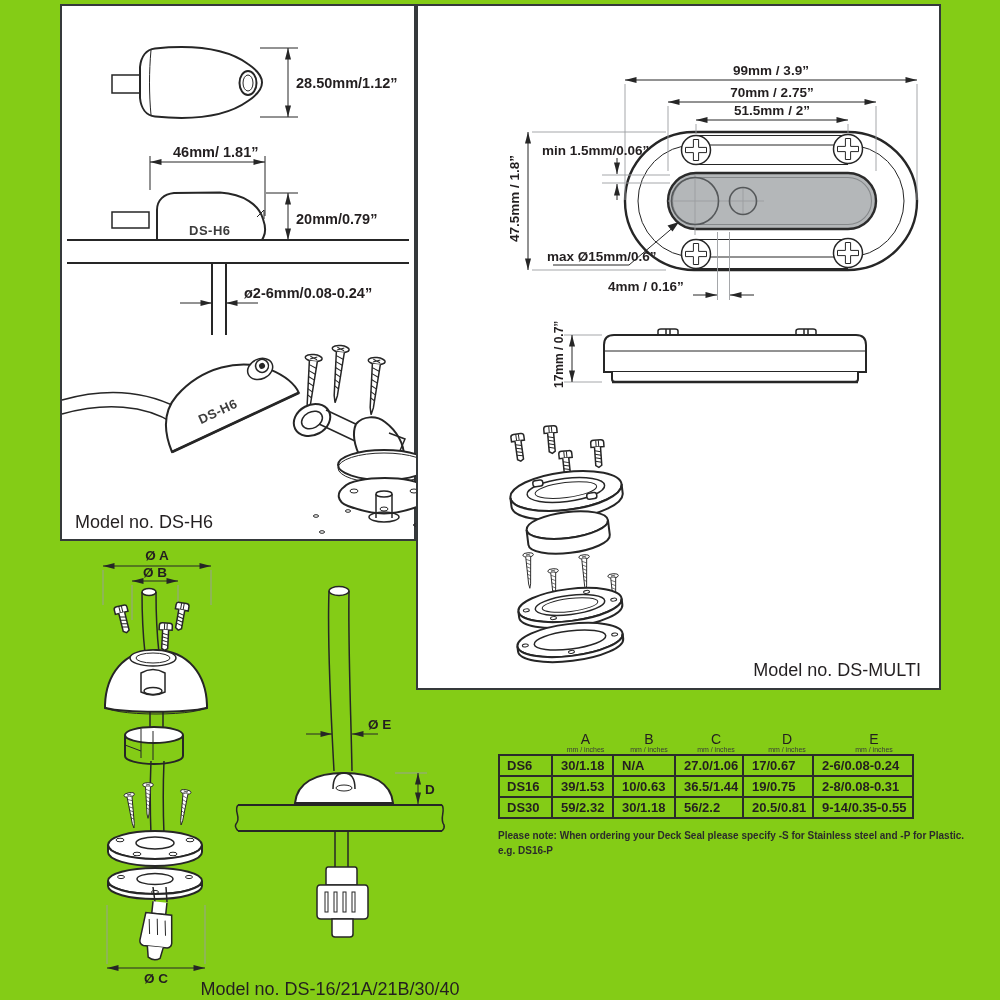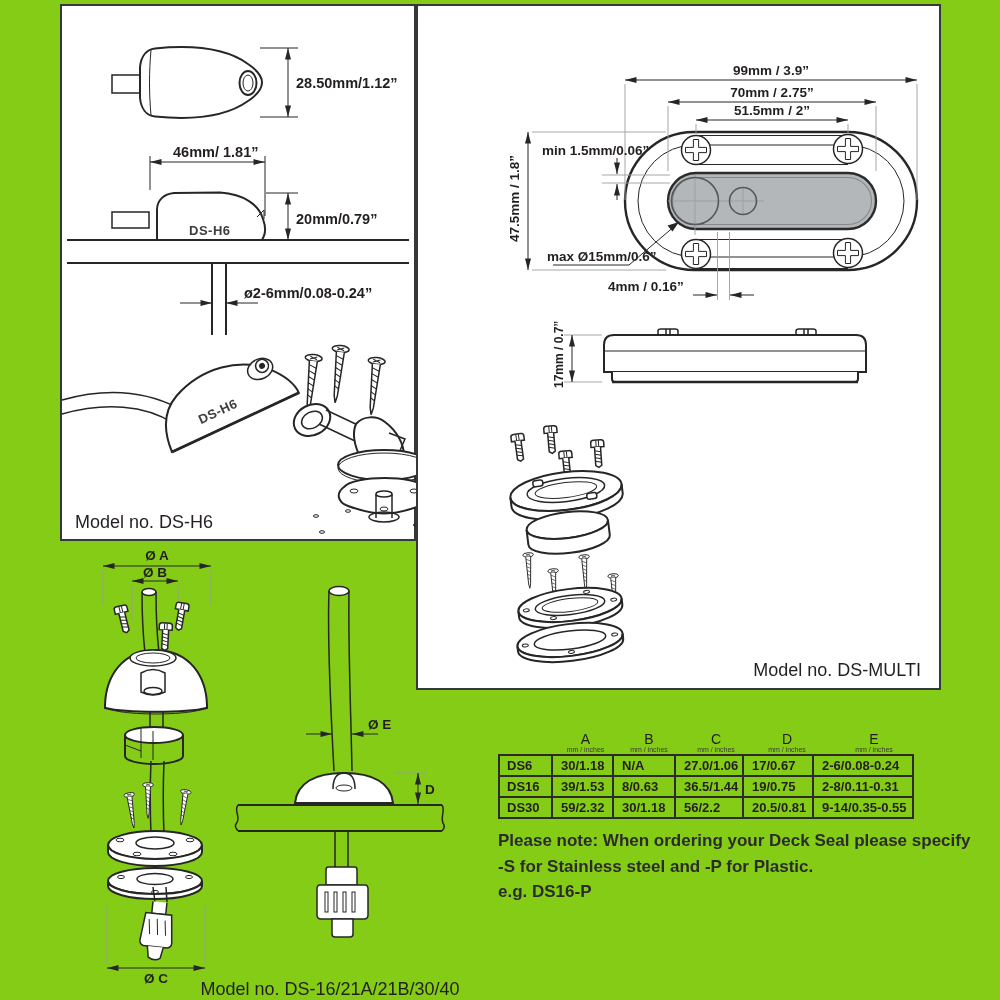--- a/index.html
+++ b/index.html
@@ -23,21 +23,21 @@
   .thead{display:flex;height:25px;}
   .hc{display:flex;flex-direction:column;align-items:center;justify-content:flex-end;}
   .hc .hl{font-size:14px;line-height:13px;}
   .hc .hu{font-size:7px;color:#3a3a3a;line-height:8px;}
   .c0{width:56px;}.c1{width:63px;}.c2{width:64px;}.c3{width:70px;}.c4{width:72px;}.c5{width:102px;}
   table.spec{border-collapse:collapse;}
   table.spec td{border:2px solid #2b2b2b;height:19px;padding:0 0 0 8px;
                 font-size:13px;white-space:nowrap;font-weight:bold;}
   table.spec td.m{font-weight:700;padding-left:7px;}
   td.wa{width:44px;margin-left:41px;}td.wb{width:51px;}td.wc{width:52px;}td.wd{width:58px;}td.we{width:60px;}td.wf{width:90px;border-radius:7px;}
-  .note{margin-top:9px;font-size:17px;font-weight:700;color:#2b2b2b;line-height:1.5;width:475px;}
+  .note{margin-top:9px;font-size:10px;font-weight:700;color:#2b2b2b;line-height:1.5;width:475px;}
 </style>
 </head>
 <body>
 
 <div id="page">
 
 <svg width="0" height="0">
   <defs>
     <marker id="ae" markerWidth="13" markerHeight="8" refX="12" refY="4" orient="auto" markerUnits="userSpaceOnUse">
       <path d="M0.5,1 L12,4 L0.5,7 Z" fill="#262626"></path>
@@ -394,24 +394,24 @@
         <td class="m wa">DS6</td>
         <td class="wb">30/1.18</td>
         <td class="wc">N/A</td>
         <td class="wd">27.0/1.06</td>
         <td class="we">17/0.67</td>
         <td class="wf">2-6/0.08-0.24</td>
       </tr>
       <tr>
         <td class="m">DS16</td>
         <td>39/1.53</td>
-        <td>8/0.63</td>
+        <td>10/0.63</td>
         <td>36.5/1.44</td>
         <td>19/0.75</td>
-        <td>2-8/0.11-0.31</td>
+        <td>2-8/0.08-0.31</td>
       </tr>
       <tr>
         <td class="m">DS30</td>
         <td>59/2.32</td>
         <td>30/1.18</td>
         <td>56/2.2</td>
         <td>20.5/0.81</td>
         <td>9-14/0.35-0.55</td>
       </tr>
     </tbody>

